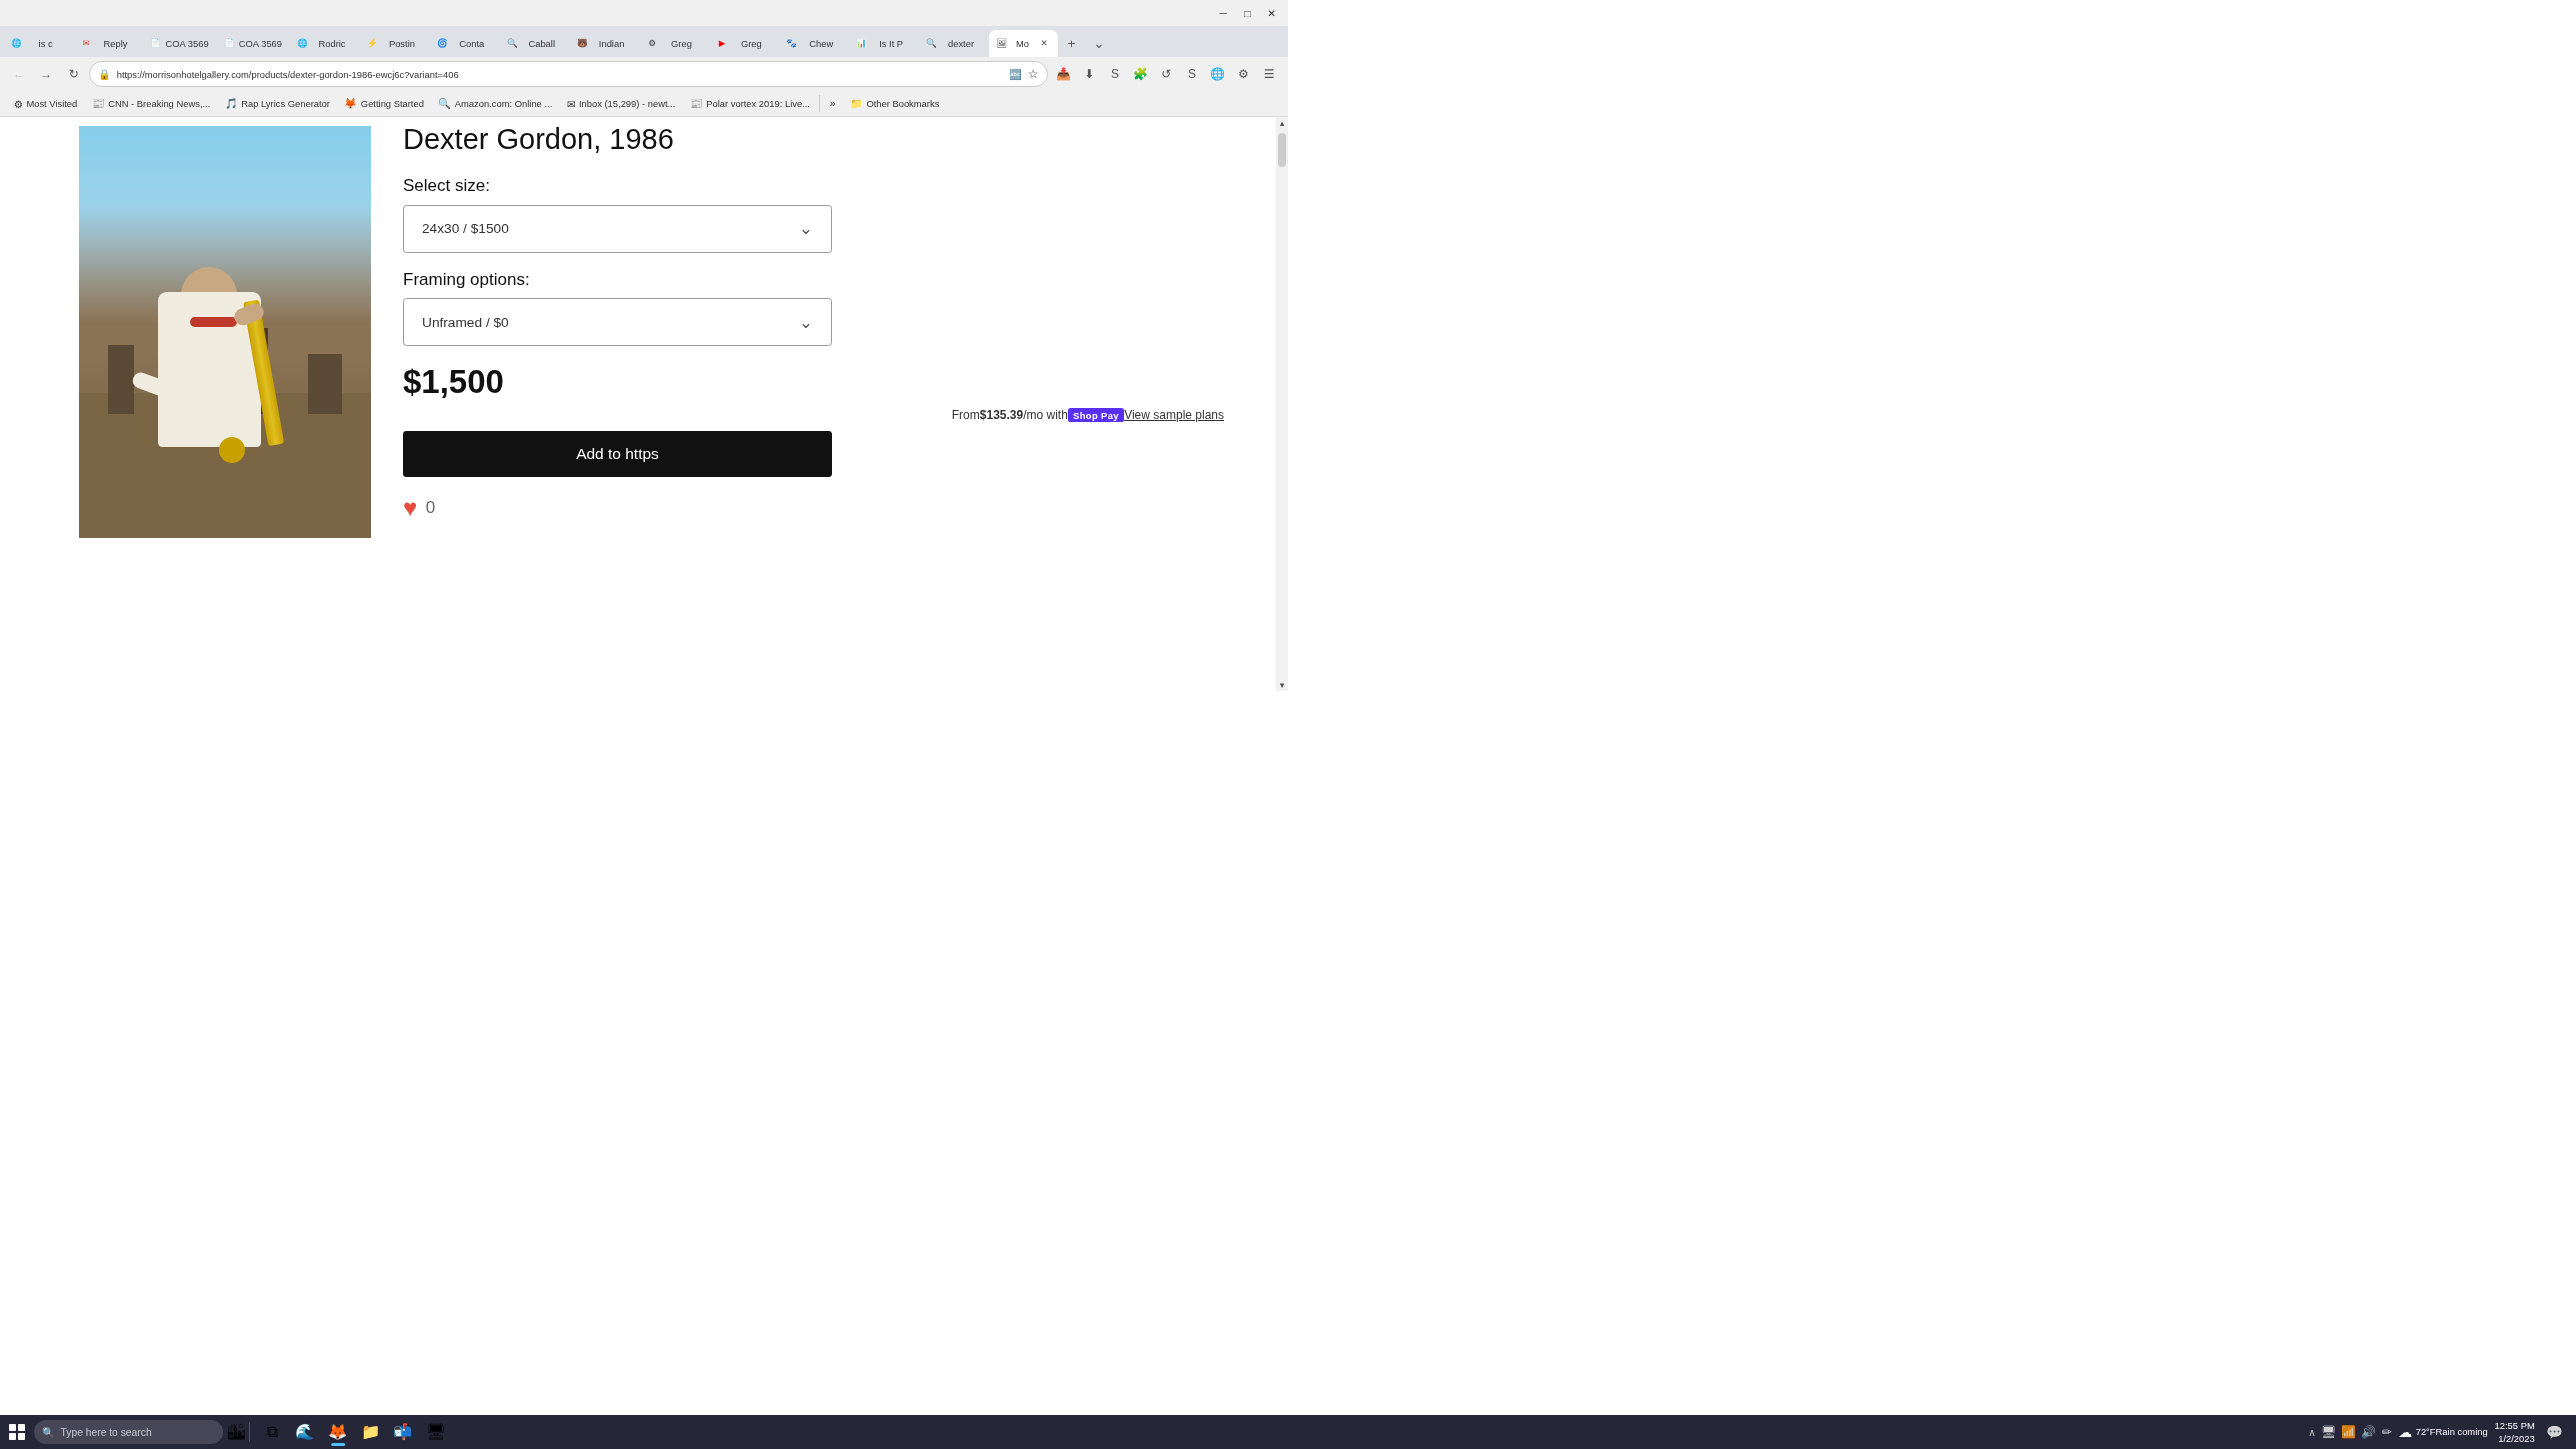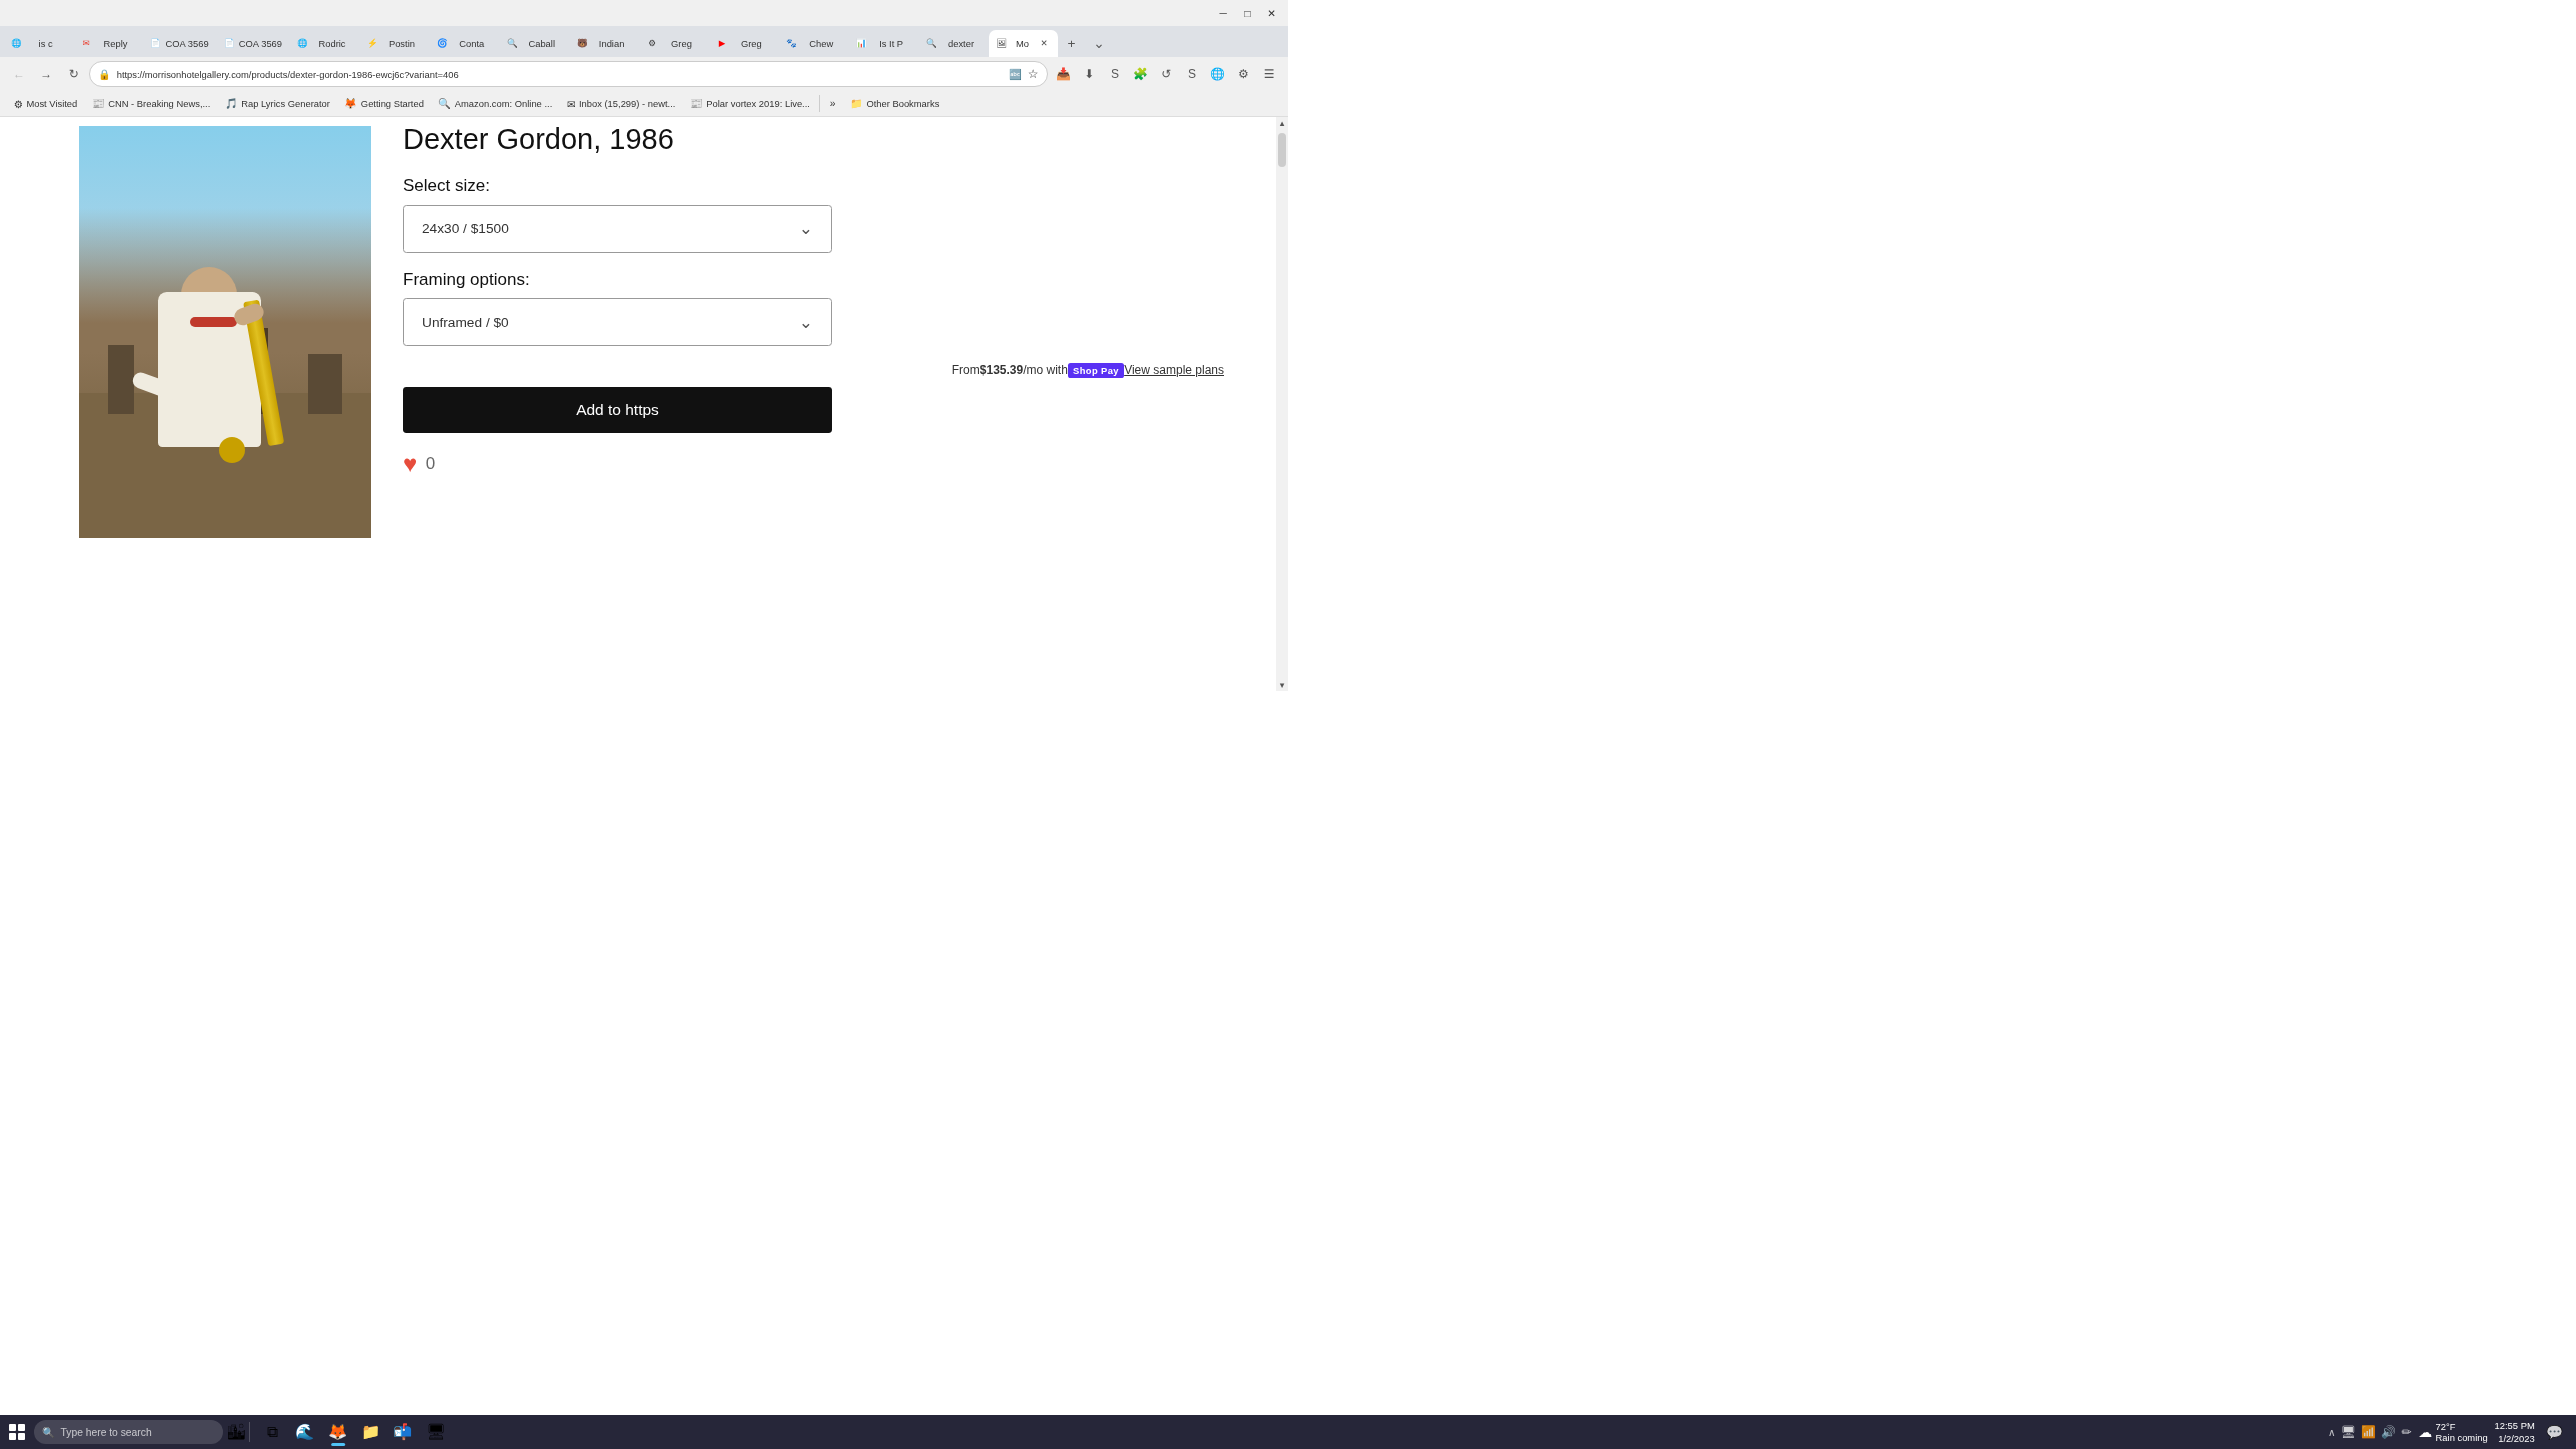--- a/index.html
+++ b/index.html
@@ -597,20 +597,21 @@
       <span class="dropdown-text">24x30 / $1500</span>
       <span class="dropdown-arrow">⌄</span>
     </div>
 
     <div class="select-label">Framing options:</div>
     <div class="dropdown">
       <span class="dropdown-text">Unframed / $0</span>
       <span class="dropdown-arrow">⌄</span>
     </div>
 
+    <div class="price-main">$1,500</div>
 
     <div class="shop-pay-line">
       <span>From</span>
       <span class="shop-pay-amount">$135.39</span>
       <span>/mo with</span>
       <span class="shop-pay-badge">Shop Pay</span>
       <span class="shop-pay-link">View sample plans</span>
     </div>
 
     <button class="add-to-cart-btn">Add to https</button>
@@ -676,21 +677,21 @@
     <div style="display:flex;align-items:center;gap:5.2px;">
       <span style="color:rgba(255,255,255,0.7);font-size:10.3px;">∧</span>
       <span style="color:rgba(255,255,255,0.8);font-size:12px;">🖥</span>
       <span style="color:rgba(255,255,255,0.8);font-size:12px;">📶</span>
       <span style="color:rgba(255,255,255,0.8);font-size:12px;">🔊</span>
       <span style="color:rgba(255,255,255,0.8);font-size:12px;">✏</span>
     </div>
 
     <div class="weather-widget">
       <span style="font-size:13.7px;">☁</span>
-      <div style="display:flex;flex-direction:column;line-height:1.2;">
+      <div style="display:flex;flex-direction:row;line-height:1.2;">
         <span>72°F</span>
         <span>Rain coming</span>
       </div>
     </div>
 
     <div class="taskbar-time">
       <div>12:55 PM</div>
       <div>1/2/2023</div>
     </div>
 

